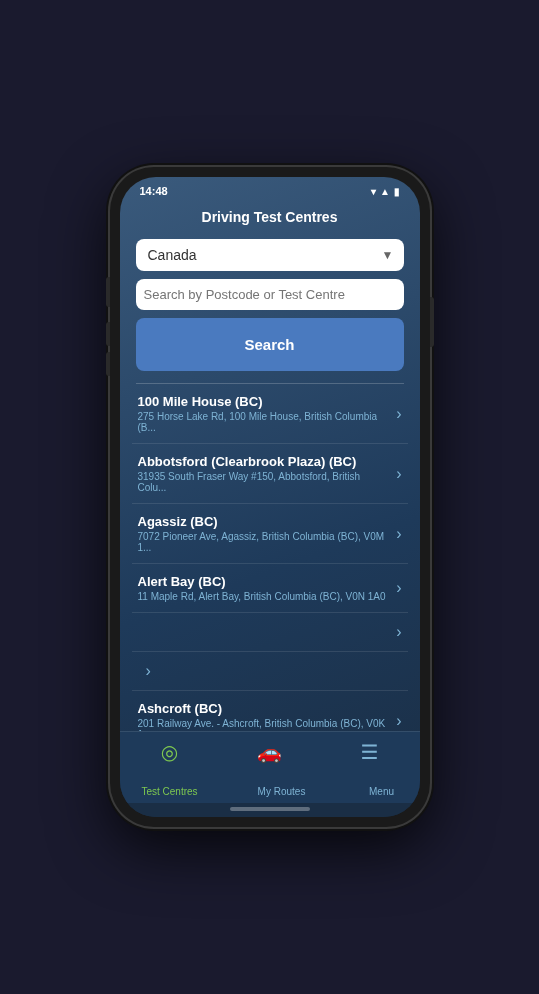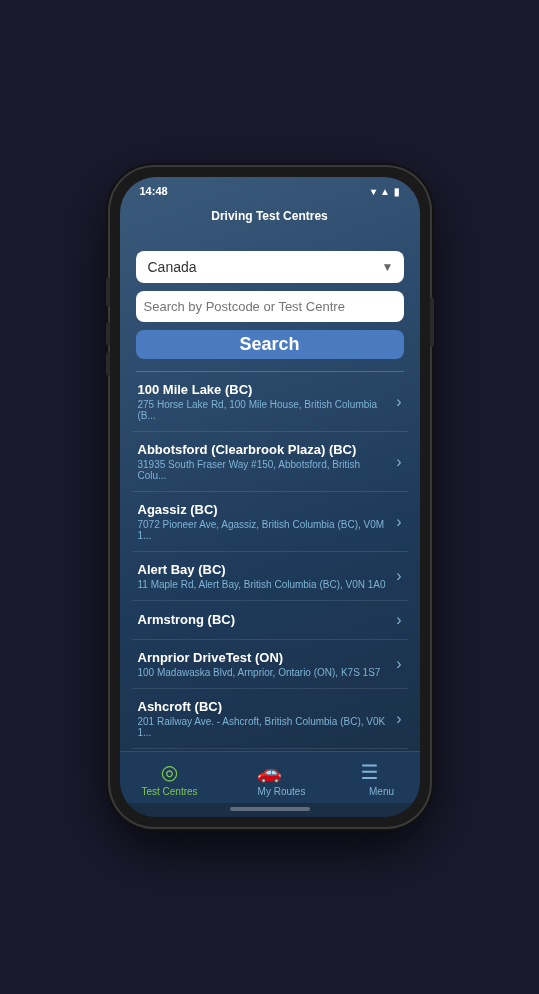--- a/index.html
+++ b/index.html
@@ -74,23 +74,23 @@
       display: flex;
       flex-direction: column;
     }
     .header {
       padding: 8px 16px 12px;
       text-align: center;
       flex-shrink: 0;
     }
     .header-title {
       color: white;
-      font-size: 12px;
+      font-size: 14px;
       font-weight: 700;
-      margin-bottom: 28px;
+      margin-bottom: 14px;
     }
     .country-select-wrapper {
       position: relative;
       margin-bottom: 8px;
     }
     .country-select {
       width: 100%;
       background: white;
       border: none;
       border-radius: 8px;
@@ -119,23 +119,23 @@
       border-radius: 8px;
       padding: 8px 8px;
       font-size: 13px;
       color: #999;
     }
     .search-button {
       width: 100%;
       background: #4a7abf;
       border: none;
       border-radius: 8px;
-      padding: 4px;
+      padding: 18px;
       color: white;
-      font-size: 18px;
+      font-size: 15px;
       font-weight: 600;
       cursor: pointer;
     }
     .divider {
       height: 1px;
       background: rgba(255,255,255,0.2);
       margin: 0 16px;
       flex-shrink: 0;
     }
     .list-container {
@@ -183,20 +183,21 @@
       align-items: center;
       padding: 8px 4px 6px;
       cursor: pointer;
     }
     .tab-icon {
       font-size: 20px;
       margin-bottom: 2px;
     }
     .tab-label {
       font-size: 10px;
+      margin-top: 20px;
     }
     .tab-item.active .tab-label { color: #7ec850; }
     .tab-item.active .tab-icon { color: #7ec850; }
     .tab-item:not(.active) .tab-label { color: #7eb3d4; padding-left: 24px; }
     .tab-item:not(.active) .tab-icon { color: #7eb3d4; }
     .home-indicator {
       background: #1a2e45;
       display: flex;
       justify-content: center;
       padding: 4px 0 6px;
@@ -267,21 +268,21 @@
         
         <button class="search-button">Search</button>
       </div>
 
       <div class="divider"></div>
 
       <div class="list-container">
 
       <div class="list-item">
     <div class="list-item-content">
-      <div class="list-item-name">100 Mile Lake (BC)</div>
+      <div class="list-item-name">100 Mile House (BC)</div>
       <div class="list-item-address">275 Horse Lake Rd, 100 Mile House, British Columbia (B...</div>
     </div>
     <span class="list-item-arrow">›</span>
   </div>
           <div class="list-item">
     <div class="list-item-content">
       <div class="list-item-name">Abbotsford (Clearbrook Plaza) (BC)</div>
       <div class="list-item-address">31935 South Fraser Way #150, Abbotsford, British Colu...</div>
     </div>
     <span class="list-item-arrow">›</span>
@@ -295,29 +296,24 @@
   </div>
           <div class="list-item">
     <div class="list-item-content">
       <div class="list-item-name">Alert Bay (BC)</div>
       <div class="list-item-address">11 Maple Rd,  Alert Bay, British Columbia (BC), V0N 1A0</div>
     </div>
     <span class="list-item-arrow">›</span>
   </div>
           <div class="list-item">
     <div class="list-item-content">
-      <div class="list-item-name">Armstrong (BC)</div>
-    </div>
-    <span class="list-item-arrow">›</span>
-  </div>
-          <div class="list-item">
-    <div class="list-item-content">
-      <div class="list-item-name">Arnprior DriveTest (ON)</div>
-      <div class="list-item-address">100 Madawaska Blvd, Arnprior, Ontario (ON), K7S 1S7</div>
-    </div>
+    </div>
+    <span class="list-item-arrow">›</span>
+  </div>
+          <div class="list-item">
     <span class="list-item-arrow">›</span>
   </div>
           <div class="list-item">
     <div class="list-item-content">
       <div class="list-item-name">Ashcroft (BC)</div>
       <div class="list-item-address">201 Railway Ave. - Ashcroft, British Columbia (BC), V0K 1...</div>
     </div>
     <span class="list-item-arrow">›</span>
   </div>
         </div>

